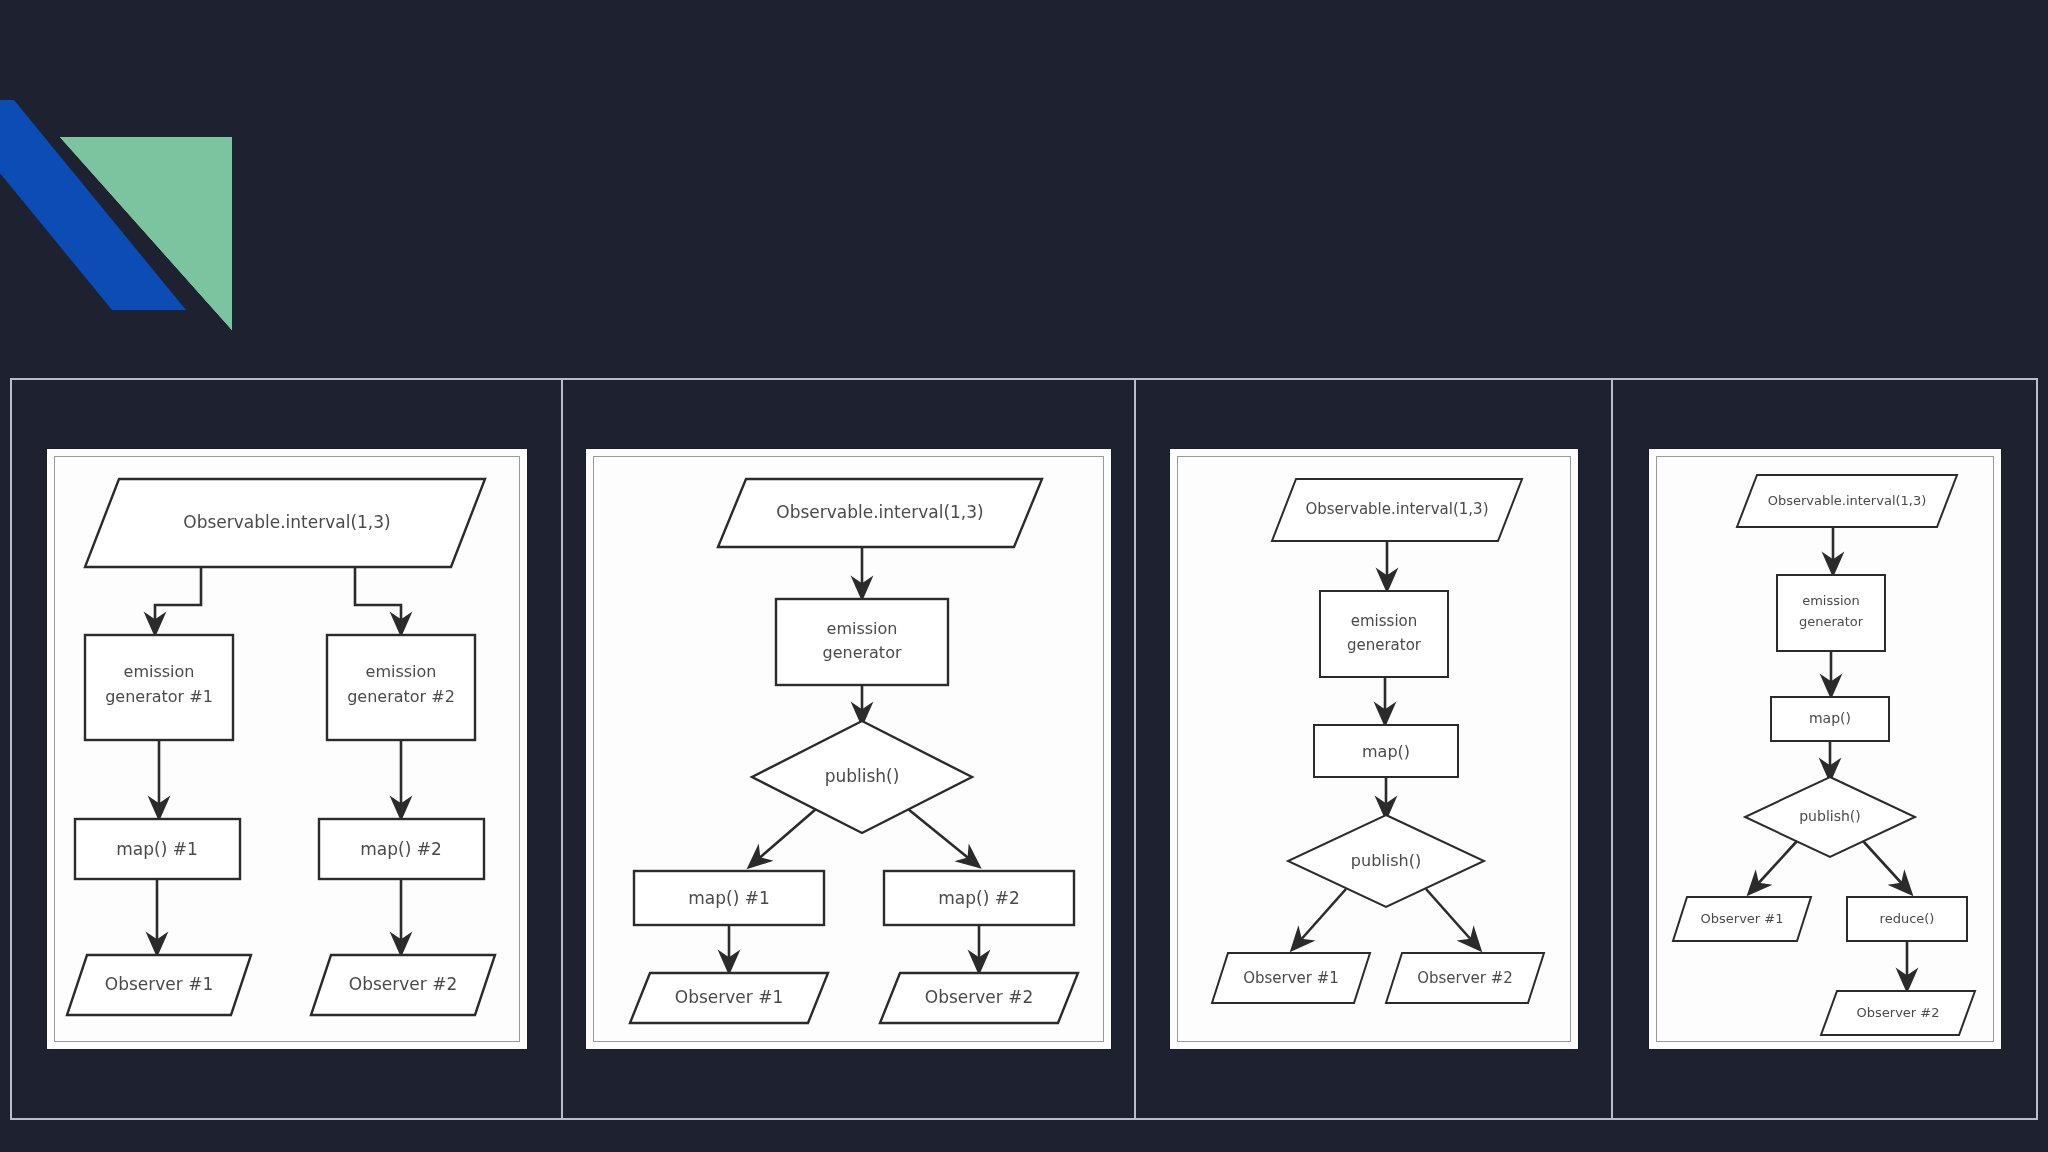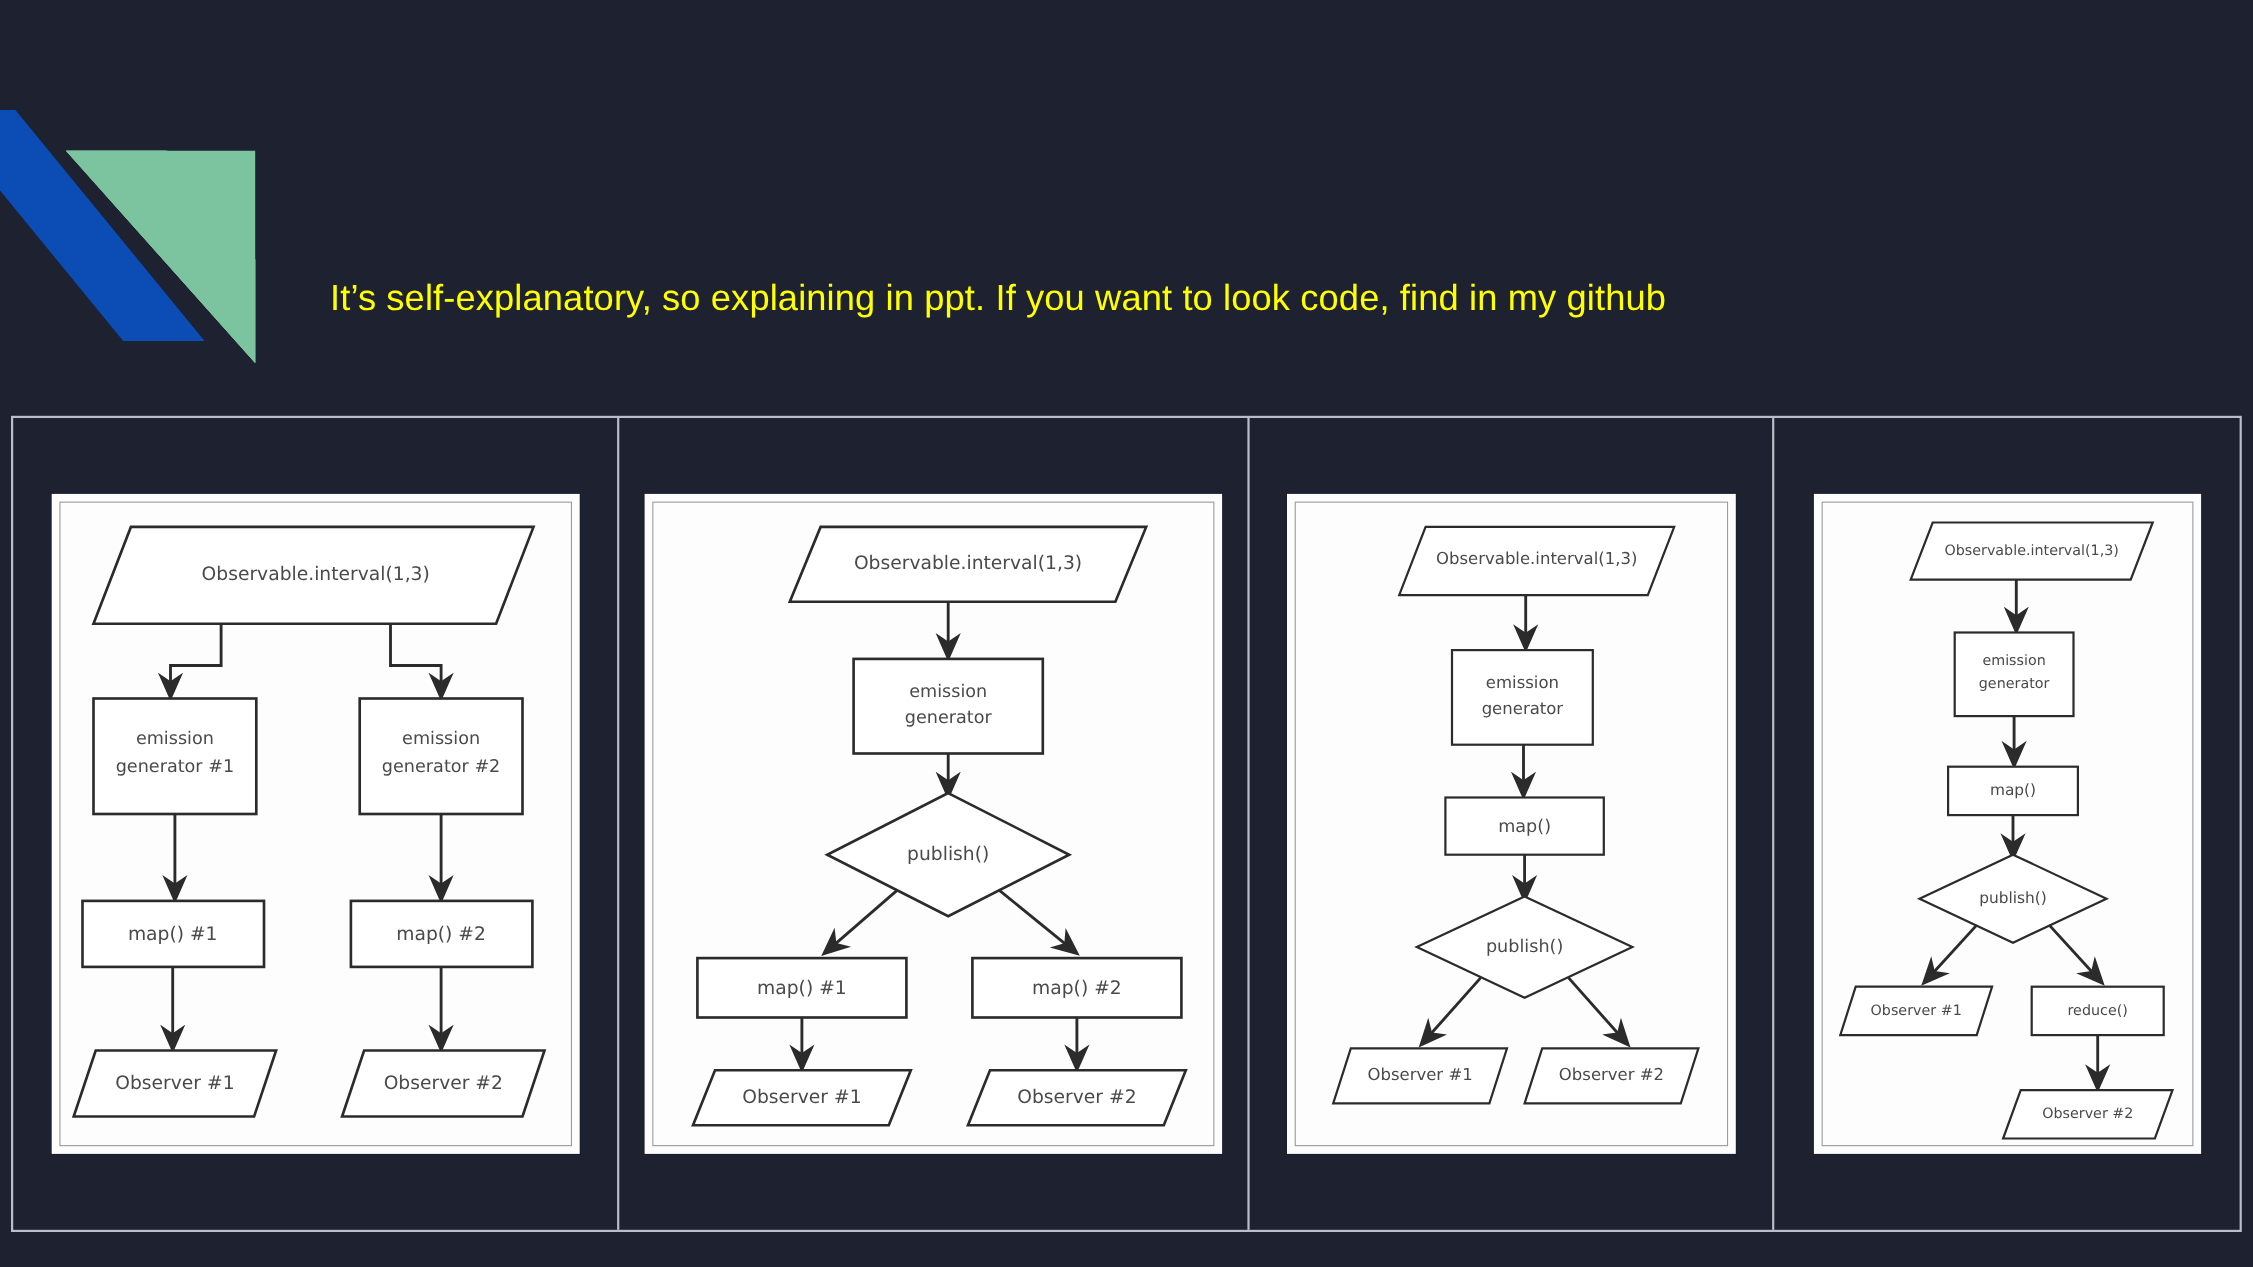--- a/index.html
+++ b/index.html
@@ -119,21 +119,20 @@
 <div id="slide">
 
   <svg id="deco" viewBox="0 0 280 360" width="280" height="360">
     <polygon points="-60,100 14,100 186,310 112,310" fill="#0b4cb5"></polygon>
     <polygon points="60,137 150,137 232,237 232,330" fill="#7cc39f"></polygon>
     <polygon points="60,137 232,137 232,330 60,137" fill="#7cc39f"></polygon>
     <polygon points="60,137 152,137 232,236 232,330 60,137" fill="#7cc39f"></polygon>
     <polygon points="60,137 232,330 232,236 152,137" fill="#7cc39f"></polygon>
   </svg>
 
-  <div id="title">It’s self-explanatory, so explaining in ppt. If you want to look code, find in my github</div>
 
   <div id="panel-grid">
 
     <div class="panel-cell c1">
       <div class="fig-card f1">
         <div class="inner-frame"></div>
         <svg viewBox="0 0 464 584" width="464" height="584">
           <defs>
             <marker id="ah1" markerWidth="11" markerHeight="11" refX="5.2" refY="5" orient="auto" markerUnits="strokeWidth">
               <path d="M0,0.6 L10,5 L0,9.4 L3,5 Z" fill="#2b2b2b"></path>

